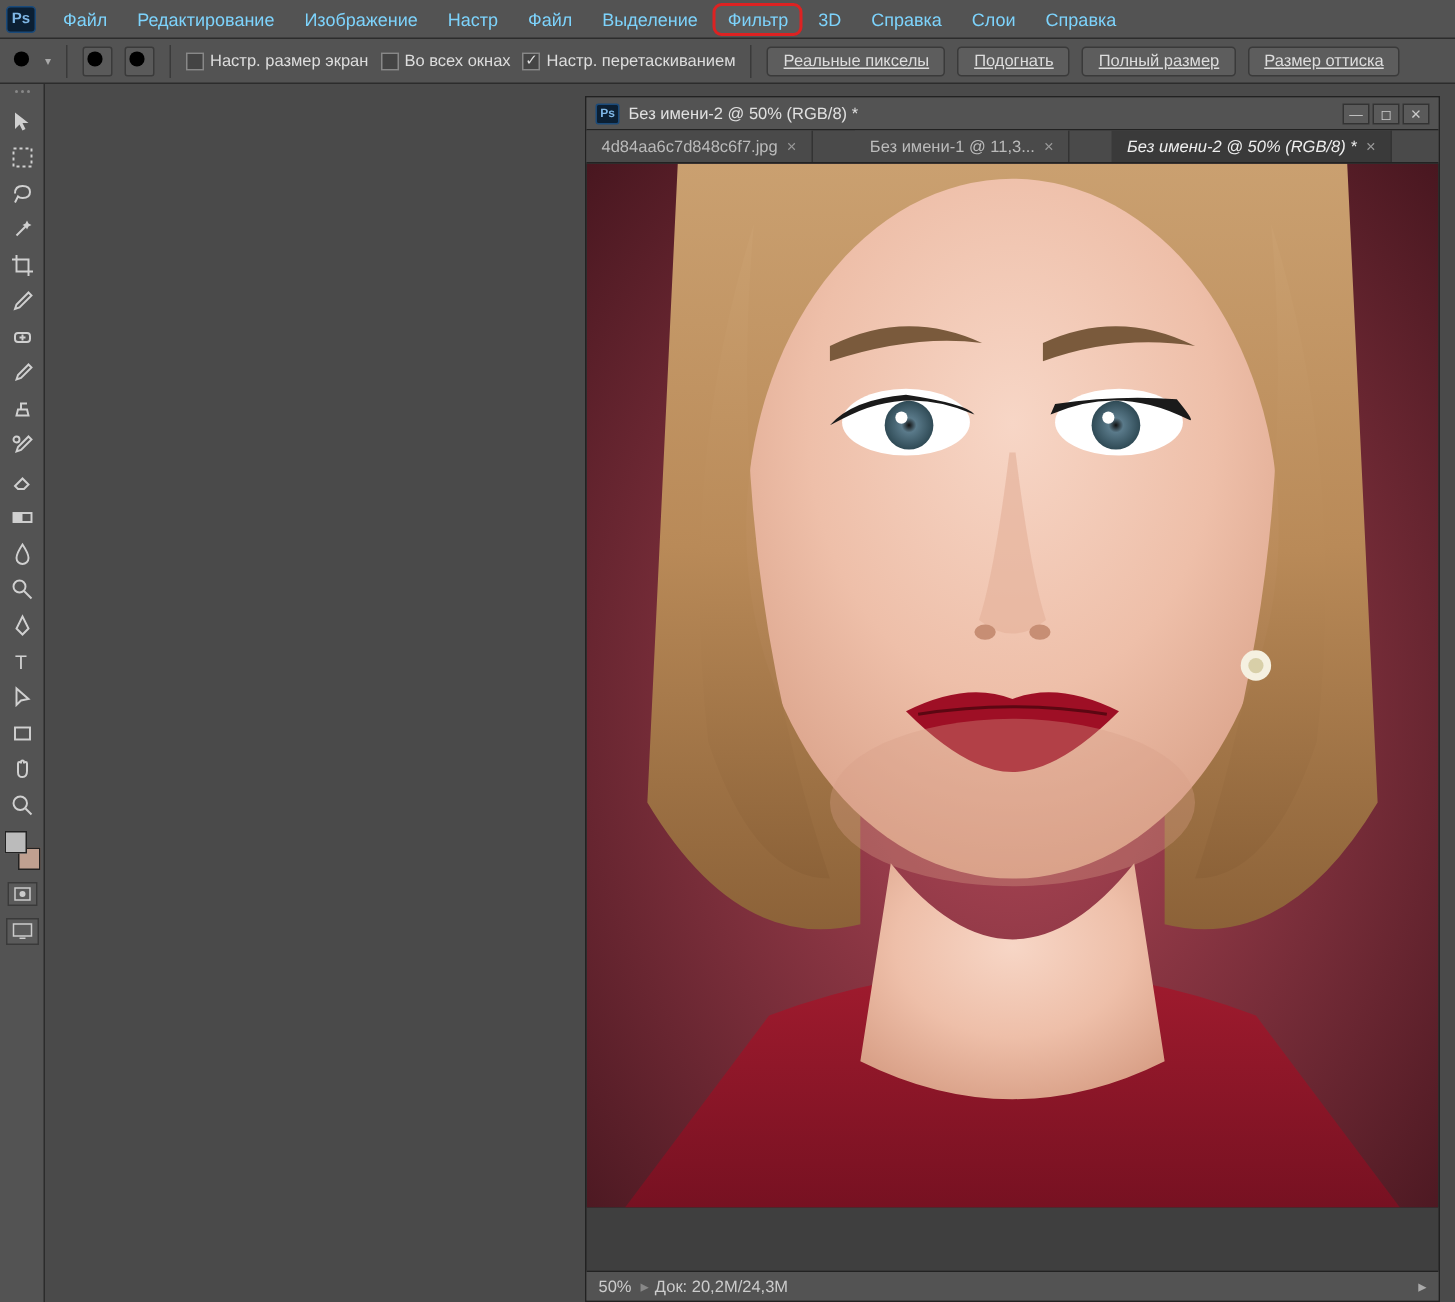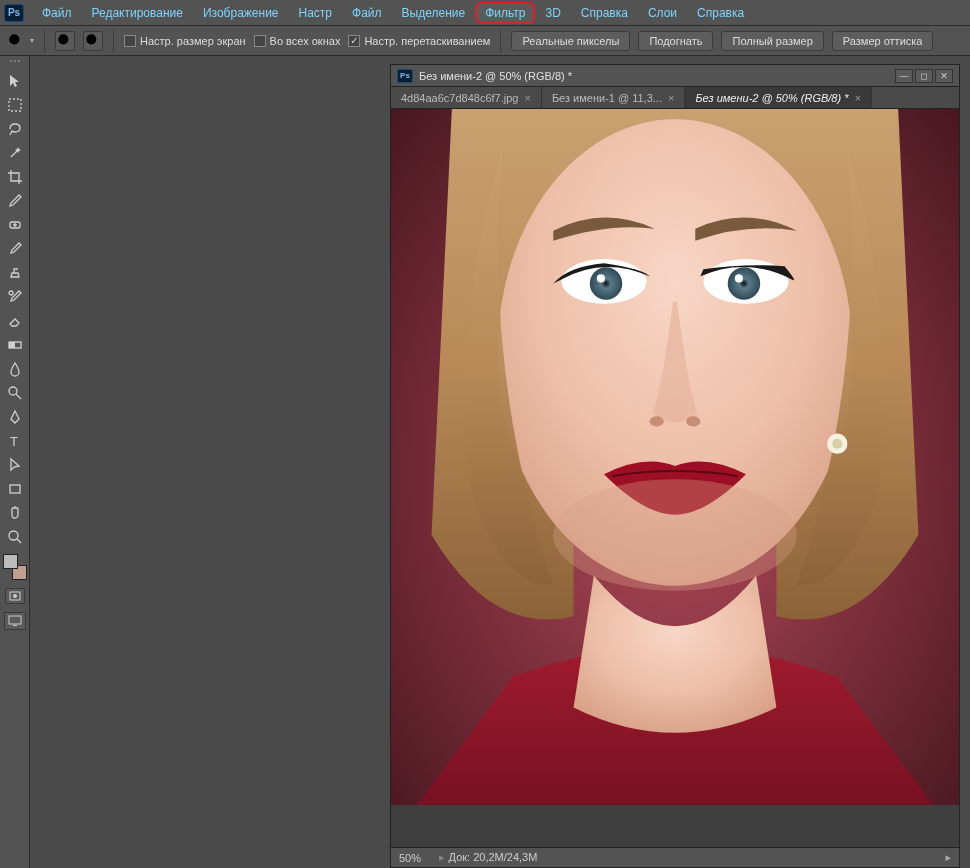--- a/index.html
+++ b/index.html
@@ -39,21 +39,21 @@
   }
   .opt-icon.button { border: 1px solid #3a3a3a; background: #5a5a5a; }
   .divider { width: 1px; height: 22px; background: #3a3a3a; margin: 0 2px; }
   .checkbox {
     width: 12px; height: 12px; border: 1px solid #888; background: #444;
     display: inline-flex; align-items: center; justify-content: center;
   }
   .checkbox.checked::after { content: "✓"; color: #ddd; font-size: 10px; line-height: 1; }
   .opt-button {
     padding: 3px 10px; background: #5d5d5d; border: 1px solid #3a3a3a;
-    border-radius: 3px; color: #ddd; cursor: pointer; font-size: 11px;
+    border-radius: 3px; color: #ddd; cursor: pointer; font-size: 11px; text-decoration: underline;
   }
 
   
   .main {
     display: flex; height: calc(868px - 56px);
   }
 
   
   .tool-sidebar {
     width: 30px; background: #535353; border-right: 1px solid #2c2c2c;
@@ -106,20 +106,21 @@
   }
   .doc-title { flex: 1; font-size: 11px; color: #e0e0e0; }
   .win-btns { display: flex; gap: 2px; }
   .win-btn {
     width: 18px; height: 14px; background: #5a5a5a; border: 1px solid #333;
     display: flex; align-items: center; justify-content: center; font-size: 9px; color: #ccc;
   }
   .doc-tabs {
     height: 22px; background: #4a4a4a; display: flex; align-items: stretch;
     border-bottom: 1px solid #222;
+    gap: 28px;
   }
   .doc-tab {
     padding: 0 10px; display: flex; align-items: center; gap: 6px;
     font-size: 11px; color: #bbb; border-right: 1px solid #333;
     background: #4a4a4a; cursor: pointer;
   }
   .doc-tab.active { background: #3a3a3a; color: #eee; font-style: italic; }
   .tab-close { color: #999; font-size: 11px; }
   .canvas-wrap {
     flex: 1; background: #3a3a3a; display: flex; align-items: flex-start;
@@ -127,21 +128,21 @@
   }
   .canvas {
     width: 100%; height: 100%; position: relative; overflow: hidden;
     background: #111;
   }
   .portrait {
     position: absolute; inset: 0;
   }
   .statusbar {
     height: 20px; background: #535353; border-top: 1px solid #222;
-    display: flex; align-items: center; padding: 0 8px; gap: 18px;
+    display: flex; align-items: center; padding: 0 8px; gap: 6px;
     font-size: 11px; color: #ccc; margin-top: 42px;
   }
   .status-sep::before { content: "▸"; margin-right: 4px; color: #888; }
   .status-arrow { margin-left: auto; color: #aaa; }
 
   
   .right-strip {
     width: 4px; background: #4a4a4a;
   }
 </style>

